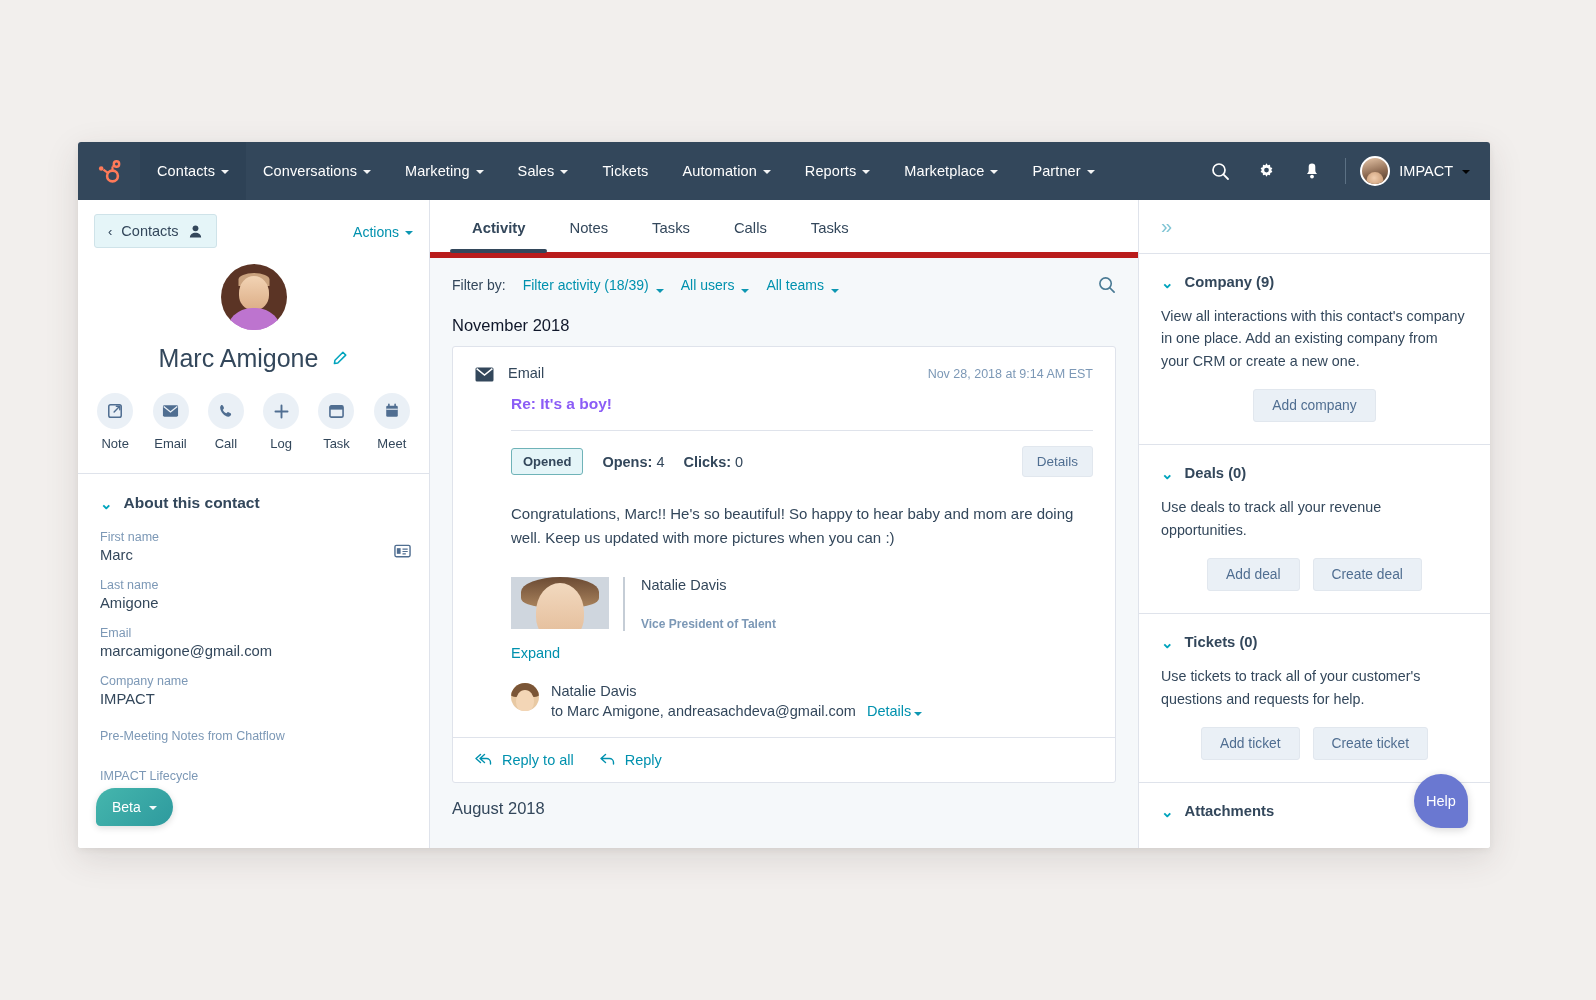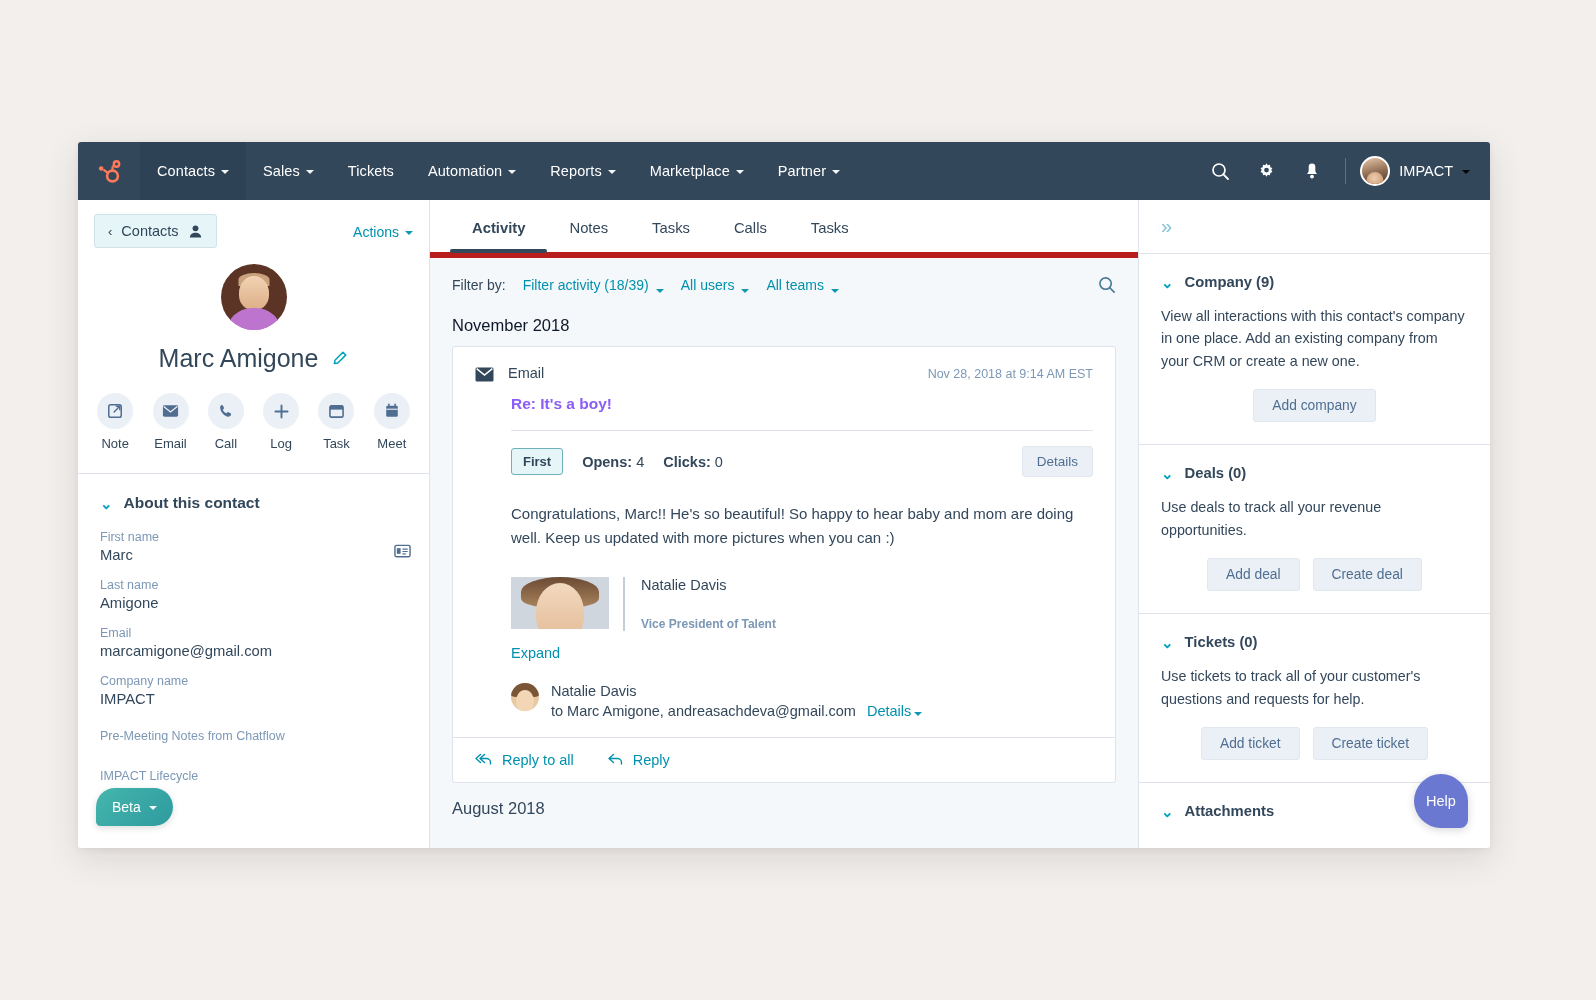--- a/index.html
+++ b/index.html
@@ -239,21 +239,21 @@
     position: absolute; left: 50%; top: 7px; transform: translateX(-50%);
     width: 18px; height: 22px; border-radius: 50% 50% 45% 45%; background: #f3d6b6;
   }
   .sender-name { font-size: 14.5px; color: #33475b; }
   .sender-to { font-size: 14.5px; color: #33475b; margin-top: 4px; }
   .sender-to .det { color: #0091ae; cursor: pointer; margin-left: 7px; }
   .sender-to .det .caret-down { border-top-color: #0091ae; margin-left: 3px; }
 
   .ec-footer {
     border-top: 1px solid #dfe3eb; padding: 14px 22px;
-    display: flex; align-items: center; gap: 26px;
+    display: flex; align-items: center; gap: 18px;
   }
   .reply-link {
     display: inline-flex; align-items: center; gap: 9px;
     font-size: 14.5px; color: #0091ae; cursor: pointer; margin-right: 8px;
   }
   .month-head2 { font-size: 16.5px; color: #33475b; padding: 16px 0 0 0; }
 
   
   .col-right {
     width: 352px; min-width: 352px; background: #ffffff;
@@ -290,20 +290,28 @@
       <svg width="26" height="26" viewBox="0 0 26 26">
         <circle cx="16.5" cy="18" r="5.4" fill="none" stroke="#ff7a59" stroke-width="2.6"></circle>
         <circle cx="20.5" cy="6" r="2.7" fill="none" stroke="#ff7a59" stroke-width="2.4"></circle>
         <circle cx="5.2" cy="10.5" r="2.3" fill="#ff7a59"></circle>
         <path d="M16.5 12.6 V8.6 M16.5 8.6 L19.3 7.4 M7.4 11.6 L12.6 15.4" stroke="#ff7a59" stroke-width="2.2" fill="none"></path>
       </svg>
     </div>
     <div class="nav-items">
       <div class="nav-item active">
         <span>Contacts</span>
+        <i class="caret-down"></i>
+      </div>
+      <div class="nav-item">
+        <span>Conversations</span>
+        <i class="caret-down"></i>
+      </div>
+      <div class="nav-item">
+        <span>Marketing</span>
         <i class="caret-down"></i>
       </div>
       <div class="nav-item">
         <span>Sales</span>
         <i class="caret-down"></i>
       </div>
       <div class="nav-item">
         <span>Tickets</span>
       </div>
       <div class="nav-item">
@@ -529,21 +537,21 @@
                     <path d="M1.6 1.7 L9.5 8 L17.4 1.7" stroke="#ffffff" stroke-width="1.5" fill="none"></path>
                   </svg>
               </span>
               <span class="ec-type">Email</span>
               <span class="ec-date">Nov 28, 2018 at 9:14 AM EST</span>
             </div>
             <div class="ec-subject">Re: It's a boy!</div>
             <div class="ec-sep"></div>
 
             <div class="ec-stats">
-              <span class="badge-opened">First</span>
+              <span class="badge-opened">Opened</span>
               <span class="stat"><b>Opens:</b> <span>4</span></span>
               <span class="stat"><b>Clicks:</b> <span>0</span></span>
               <button class="btn-details">Details</button>
             </div>
 
             <div class="ec-body">Congratulations, Marc!! He's so beautiful! So happy to hear baby and mom are doing well. Keep us updated with more pictures when you can :)</div>
 
             <div class="sig-block">
               <div class="sig-photo">
                 <div class="sp-hair"></div>

